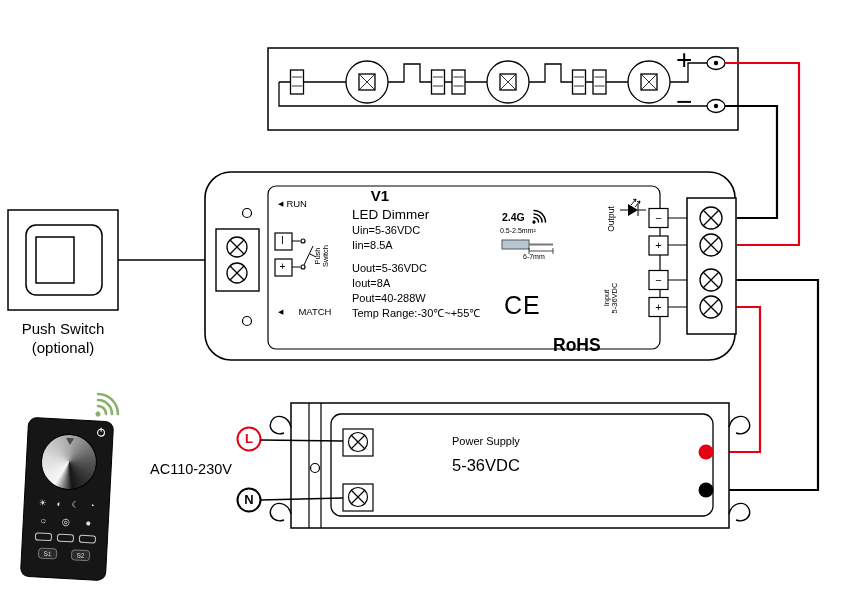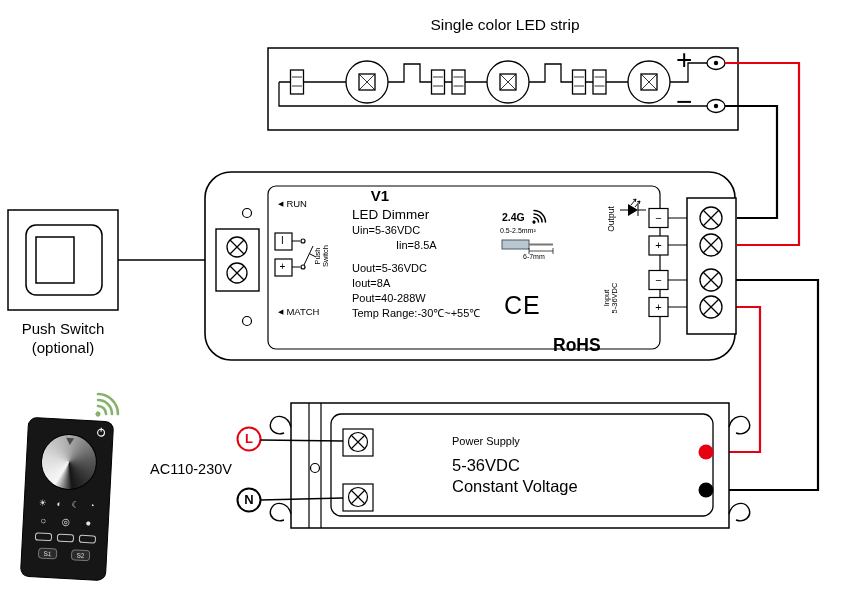--- a/index.html
+++ b/index.html
@@ -197,45 +197,44 @@
     </g>
 
     <g transform="translate(98,414) rotate(45)" stroke="#86b267" stroke-width="2.6" stroke-linecap="round">
       <circle cx="0" cy="0" r="2.6" fill="#86b267" stroke="none"></circle>
       <path d="M -5.7 -5.7 A 8 8 0 0 1 5.7 -5.7" fill="none"></path>
       <path d="M -9.9 -9.9 A 14 14 0 0 1 9.9 -9.9" fill="none"></path>
       <path d="M -14.1 -14.1 A 20 20 0 0 1 14.1 -14.1" fill="none"></path>
     </g>
   </svg>
 
-  <div class="t c" style="left:380px; top:16px; width:250px; font-size:15.5px;">Single color LED strip</div>
 
   <div class="t" style="left:676px; top:44px; font-size:28px;">+</div>
   <div class="t" style="left:676px; top:86px; font-size:28px;">−</div>
 
   <div class="t c" style="left:340px; top:187px; width:80px; font-size:15px; font-weight:bold;">V1</div>
   <div class="t" style="left:352px; top:207px; font-size:13.5px;">LED Dimmer</div>
 
   <div class="t" style="left:278px; top:199px; display:flex; align-items:center; gap:3px;">
     <span style="font-size:7px;">◀</span>
     <span style="font-size:9.5px;">RUN</span>
   </div>
-  <div class="t" style="left:278px; top:307px; display:flex; align-items:center; gap:3px;">
+  <div class="t" style="left:278px; top:307px; display:flex; align-items:center; gap:15px;">
     <span style="font-size:7px;">◀</span>
     <span style="font-size:9.5px;">MATCH</span>
   </div>
 
   <div class="sq-label" style="left:274px; top:232px; width:17px; height:17px; font-size:10px;">I</div>
   <div class="sq-label" style="left:274px; top:258px; width:17px; height:17px; font-size:10px;">+</div>
 
   <div class="vwrap" style="left:302px; top:246px; width:40px; height:20px; font-size:7.5px;">Push
 Switch</div>
 
   <div class="t" style="left:352px; top:224px; font-size:11px;">Uin=5-36VDC</div>
-  <div class="t" style="left:352px; top:239px; font-size:11px;margin-left:44px;">Iin=8.5A</div>
+  <div class="t" style="left:352px; top:239px; font-size:11px;">Iin=8.5A</div>
   <div class="t" style="left:352px; top:262px; font-size:11px;">Uout=5-36VDC</div>
   <div class="t" style="left:352px; top:277px; font-size:11px;">Iout=8A</div>
   <div class="t" style="left:352px; top:292px; font-size:11px;">Pout=40-288W</div>
   <div class="t" style="left:352px; top:307px; font-size:11px;">Temp Range:-30℃~+55℃</div>
 
   <div class="t" style="left:502px; top:211px; font-size:10.5px; font-weight:bold;">2.4G</div>
   <div class="t" style="left:500px; top:227px; font-size:7px;">0.5-2.5mm²</div>
   <div class="t" style="left:523px; top:253px; font-size:7px;">6-7mm</div>
 
   <div class="t" style="left:504px; top:291px; font-size:25px; font-weight:500; letter-spacing:1px;">CE</div>
@@ -251,21 +250,20 @@
   <div class="sq-label" style="left:649px; top:297px;">+</div>
 
   <div class="t c" style="left:8px; top:320px; width:110px; font-size:15px;">Push Switch</div>
   <div class="t c" style="left:8px; top:339px; width:110px; font-size:15px;">(optional)</div>
 
   <div class="t" style="left:150px; top:461px; font-size:14.5px;">AC110-230V</div>
   <div class="t red" style="left:238px; top:428px; width:22px; height:22px; display:flex; align-items:center; justify-content:center; font-size:13px; font-weight:bold;">L</div>
   <div class="t" style="left:238px; top:489px; width:22px; height:22px; display:flex; align-items:center; justify-content:center; font-size:13px; font-weight:bold;">N</div>
   <div class="t" style="left:452px; top:435px; font-size:11px;">Power Supply</div>
   <div class="t" style="left:452px; top:456px; font-size:16.5px;">5-36VDC</div>
-  <div class="t" style="left:452px; top:477px; font-size:16.5px;">Constant Voltage</div>
 
   <div class="remote">
     <svg class="pwr" width="11" height="11" viewBox="0 0 11 11">
       <circle cx="5.5" cy="6" r="3.4" fill="none" stroke="#fff" stroke-width="1.1"></circle>
       <line x1="5.5" y1="1" x2="5.5" y2="5" stroke="#fff" stroke-width="1.1"></line>
     </svg>
     <div class="dial">
       <span class="pointer"></span>
     </div>
     <div class="r-row icons4">

